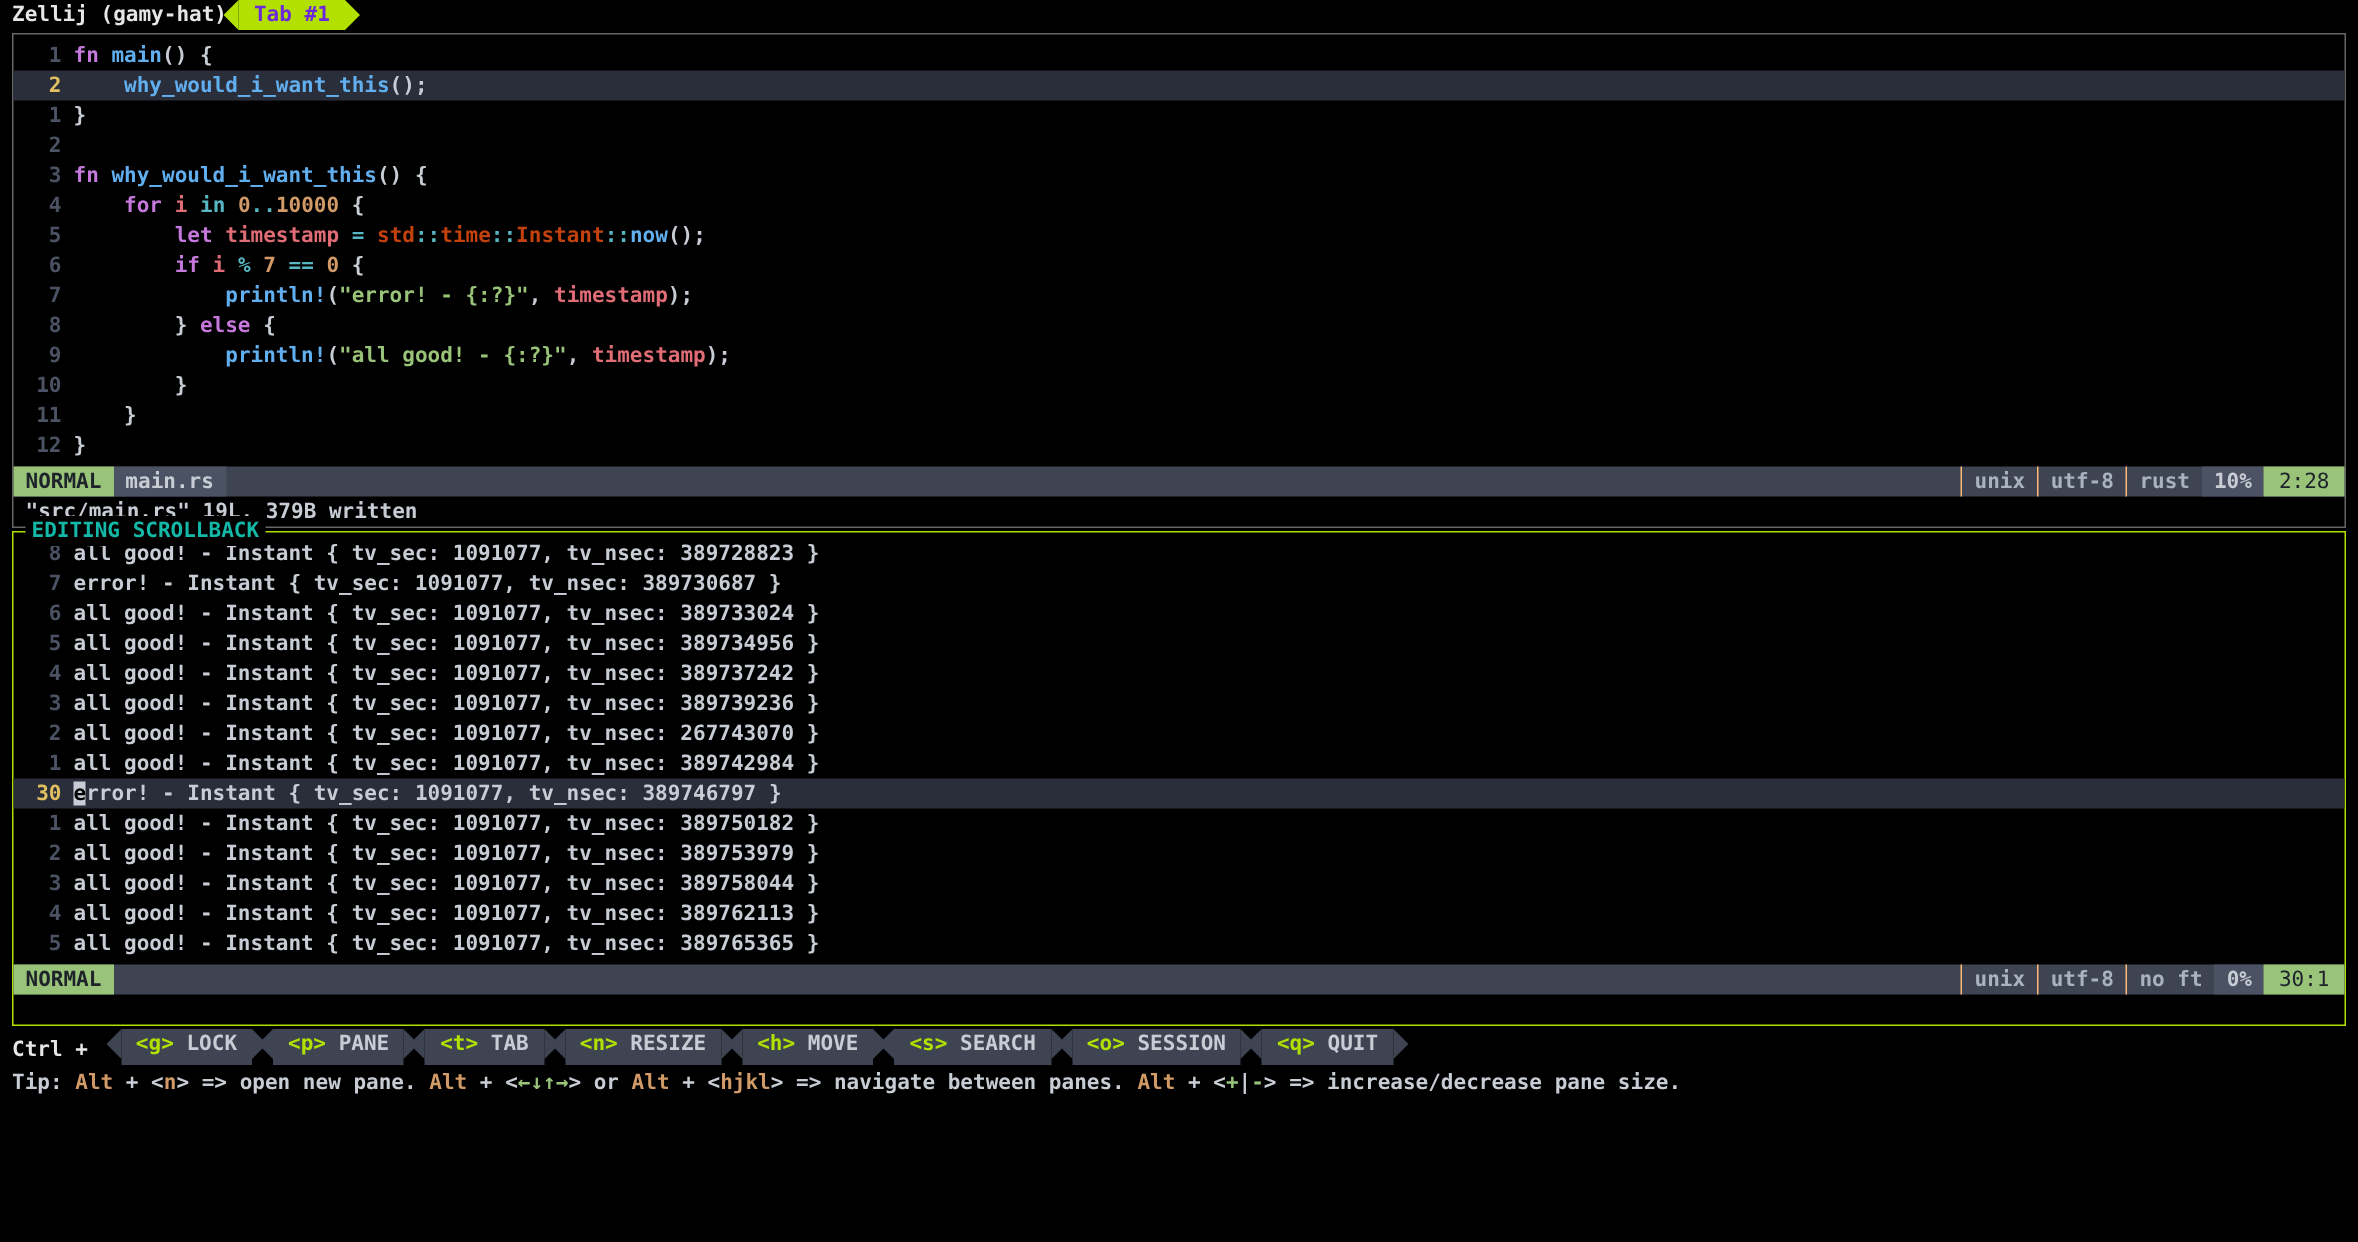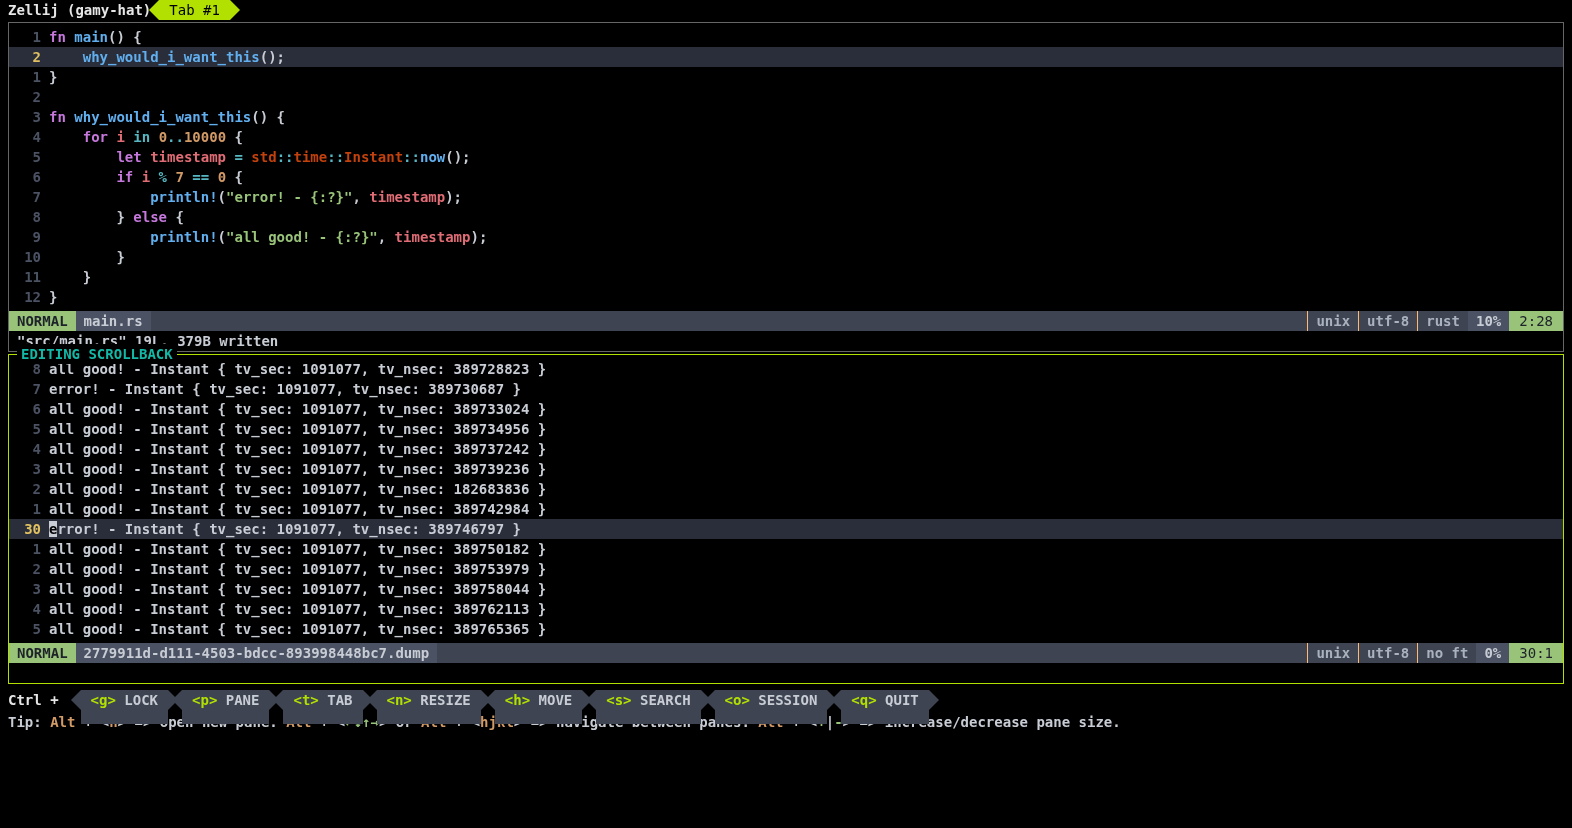--- a/index.html
+++ b/index.html
@@ -1,19 +1,19 @@
 <!DOCTYPE html>
 <html><head>
 <meta charset="utf-8">
 <style>
 *{margin:0;padding:0;box-sizing:border-box}
 body{background:#000;font-family:"DejaVu Sans Mono","Menlo","Consolas",monospace;font-size:14px;line-height:20px;color:#c8ccd4;width:1572px;height:828px;overflow:hidden;font-weight:bold}
 .topbar{display:flex;align-items:flex-start;height:20px;padding:0 8px}
 .appname{color:#e6e6e6}
-.tabchip{background:#b2e000;color:#000000;padding:0 10px;margin-left:8px;position:relative;height:20px;line-height:20px;font-weight:normal}
+.tabchip{background:#b2e000;color:#6d28d9;padding:0 10px;margin-left:8px;position:relative;height:20px;line-height:20px;font-weight:bold}
 .tabchip::before{content:"";position:absolute;left:-10px;top:0;border-top:10px solid transparent;border-bottom:10px solid transparent;border-right:10px solid #b2e000}
 .tabchip::after{content:"";position:absolute;right:-10px;top:0;border-top:10px solid transparent;border-bottom:10px solid transparent;border-left:10px solid #b2e000}
 .pane{border:1px solid #666;margin:2px 8px;position:relative}
 .pane.active{border-color:#b2e000}
 .pane-title{position:absolute;top:-11px;left:8px;background:#000;padding:0 4px;color:#999}
 .pane.active .pane-title{color:#14b8a6}
 .pane-body{padding:4px 0}
 .codeline{display:flex;white-space:pre}
 .gutter{width:40px;text-align:right;padding-right:8px;color:#4b5263;flex-shrink:0}
 .gutter.cur{color:#e0c060}
@@ -30,24 +30,24 @@
 .statusbar{display:flex;height:20px;background:#3e4452;color:#abb2bf;align-items:flex-start}
 .sb-mode{background:#98c379;color:#1e222a;padding:0 8px;font-weight:bold}
 .sb-file{background:#4b5263;color:#c8ccd4;padding:0 8px}
 .sb-spacer{flex:1}
 .sb-seg{padding:0 8px;border-left:1px solid #fdba74}
 .sb-pct{background:#4b5263;color:#c8ccd4;padding:0 8px}
 .sb-pos{background:#98c379;color:#1e222a;padding:0 10px;font-weight:normal}
 .msgline{color:#c8ccd4;padding:0 8px;height:20px}
 .scrollline{color:#c8ccd4}
 .curs{background:#c8ccd4;color:#000}
-.cmdbar{display:flex;align-items:flex-start;height:20px;padding:0 8px;margin-top:6px}
+.cmdbar{display:flex;align-items:flex-end;height:20px;padding:0 8px;margin-top:6px}
 .cmdlabel{color:#e6e6e6}
 .chips{display:flex;margin-left:8px}
-.chip{background:#3e4452;color:#c8ccd4;padding:0 10px;margin-left:14px;position:relative;height:34px;line-height:20px}
+.chip{background:#3e4452;color:#c8ccd4;padding:0 10px;margin-left:14px;position:relative;height:24px;line-height:20px}
 .chip:first-child{margin-left:14px}
 .chip::before{content:"";position:absolute;left:-10px;top:0;border-top:10px solid transparent;border-bottom:10px solid transparent;border-right:10px solid #3e4452}
 .chip::after{content:"";position:absolute;right:-10px;top:0;border-top:10px solid transparent;border-bottom:10px solid transparent;border-left:10px solid #3e4452}
 .chip .k{color:#b2e000}
 .tipline{padding:2px 8px;color:#c8ccd4}
 .tipline .a{color:#d19a66}
 .tipline .g{color:#98c379}
 </style>
 </head>
 <body>
@@ -89,32 +89,31 @@
 
 <div class="pane active">
   <div class="pane-title">EDITING SCROLLBACK</div>
   <div class="pane-body" id="code2">
       <div class="codeline"><span class="gutter">8</span><span class="codecontent scrollline">all good! - Instant { tv_sec: 1091077, tv_nsec: 389728823 }</span></div>
       <div class="codeline"><span class="gutter">7</span><span class="codecontent scrollline">error! - Instant { tv_sec: 1091077, tv_nsec: 389730687 }</span></div>
       <div class="codeline"><span class="gutter">6</span><span class="codecontent scrollline">all good! - Instant { tv_sec: 1091077, tv_nsec: 389733024 }</span></div>
       <div class="codeline"><span class="gutter">5</span><span class="codecontent scrollline">all good! - Instant { tv_sec: 1091077, tv_nsec: 389734956 }</span></div>
       <div class="codeline"><span class="gutter">4</span><span class="codecontent scrollline">all good! - Instant { tv_sec: 1091077, tv_nsec: 389737242 }</span></div>
       <div class="codeline"><span class="gutter">3</span><span class="codecontent scrollline">all good! - Instant { tv_sec: 1091077, tv_nsec: 389739236 }</span></div>
-      <div class="codeline"><span class="gutter">2</span><span class="codecontent scrollline">all good! - Instant { tv_sec: 1091077, tv_nsec: 182683836 }</span></div>
+      <div class="codeline"><span class="gutter">2</span><span class="codecontent scrollline">all good! - Instant { tv_sec: 1091077, tv_nsec: 267743070 }</span></div>
       <div class="codeline"><span class="gutter">1</span><span class="codecontent scrollline">all good! - Instant { tv_sec: 1091077, tv_nsec: 389742984 }</span></div>
       <div class="codeline hlrow"><span class="gutter cur">30</span><span class="codecontent scrollline"><span class="curs">e</span>rror! - Instant { tv_sec: 1091077, tv_nsec: 389746797 }</span></div>
       <div class="codeline"><span class="gutter">1</span><span class="codecontent scrollline">all good! - Instant { tv_sec: 1091077, tv_nsec: 389750182 }</span></div>
       <div class="codeline"><span class="gutter">2</span><span class="codecontent scrollline">all good! - Instant { tv_sec: 1091077, tv_nsec: 389753979 }</span></div>
       <div class="codeline"><span class="gutter">3</span><span class="codecontent scrollline">all good! - Instant { tv_sec: 1091077, tv_nsec: 389758044 }</span></div>
       <div class="codeline"><span class="gutter">4</span><span class="codecontent scrollline">all good! - Instant { tv_sec: 1091077, tv_nsec: 389762113 }</span></div>
       <div class="codeline"><span class="gutter">5</span><span class="codecontent scrollline">all good! - Instant { tv_sec: 1091077, tv_nsec: 389765365 }</span></div>
     </div>
   <div class="statusbar">
     <span class="sb-mode">NORMAL</span>
-    <span class="sb-file">2779911d-d111-4503-bdcc-893998448bc7.dump</span>
     <span class="sb-spacer"></span>
     <span class="sb-seg">unix</span>
     <span class="sb-seg">utf-8</span>
     <span class="sb-seg">no ft</span>
     <span class="sb-pct">0%</span>
     <span class="sb-pos">30:1</span>
   </div>
   <div class="msgline"></div>
 </div>
 

